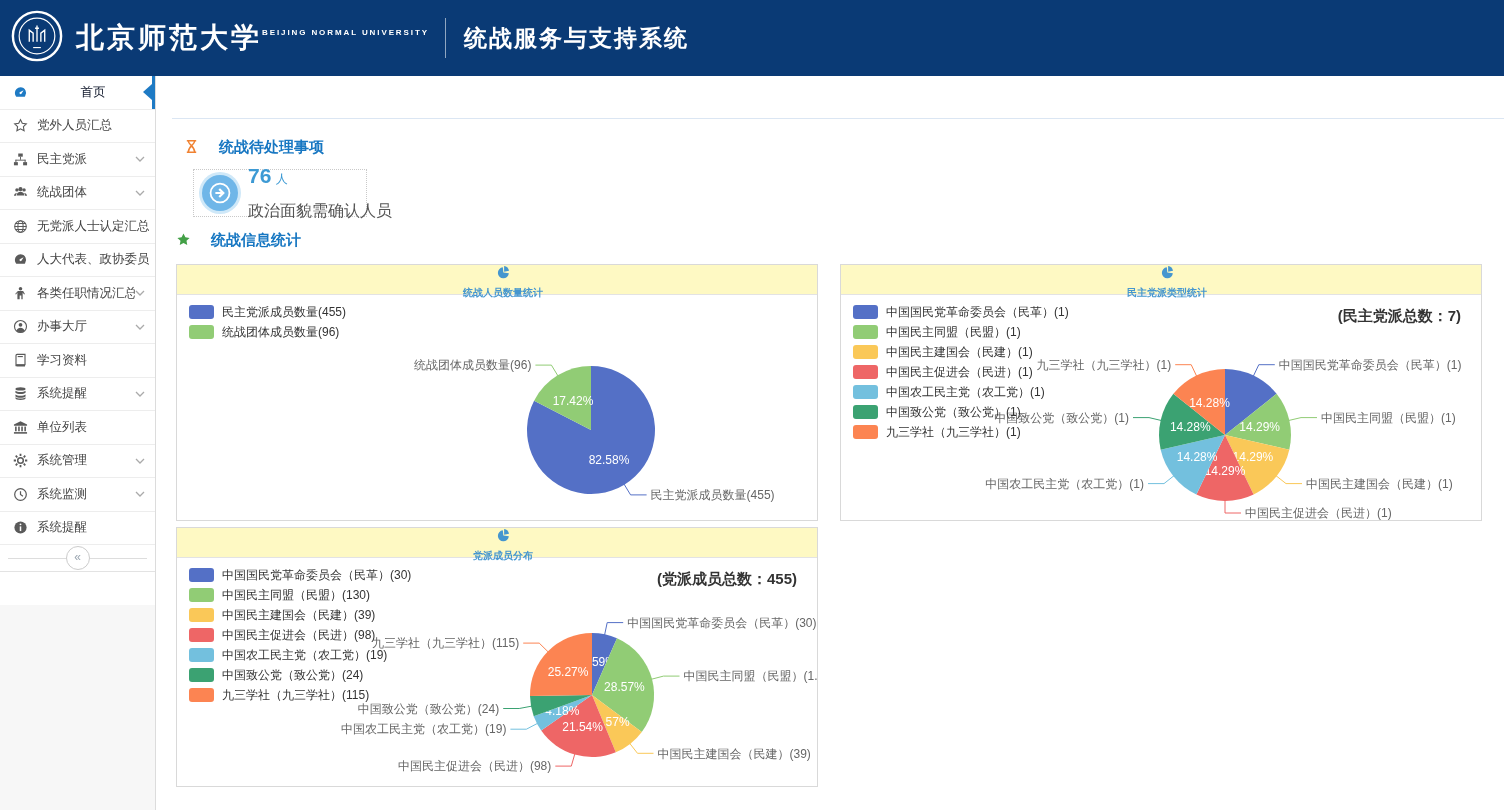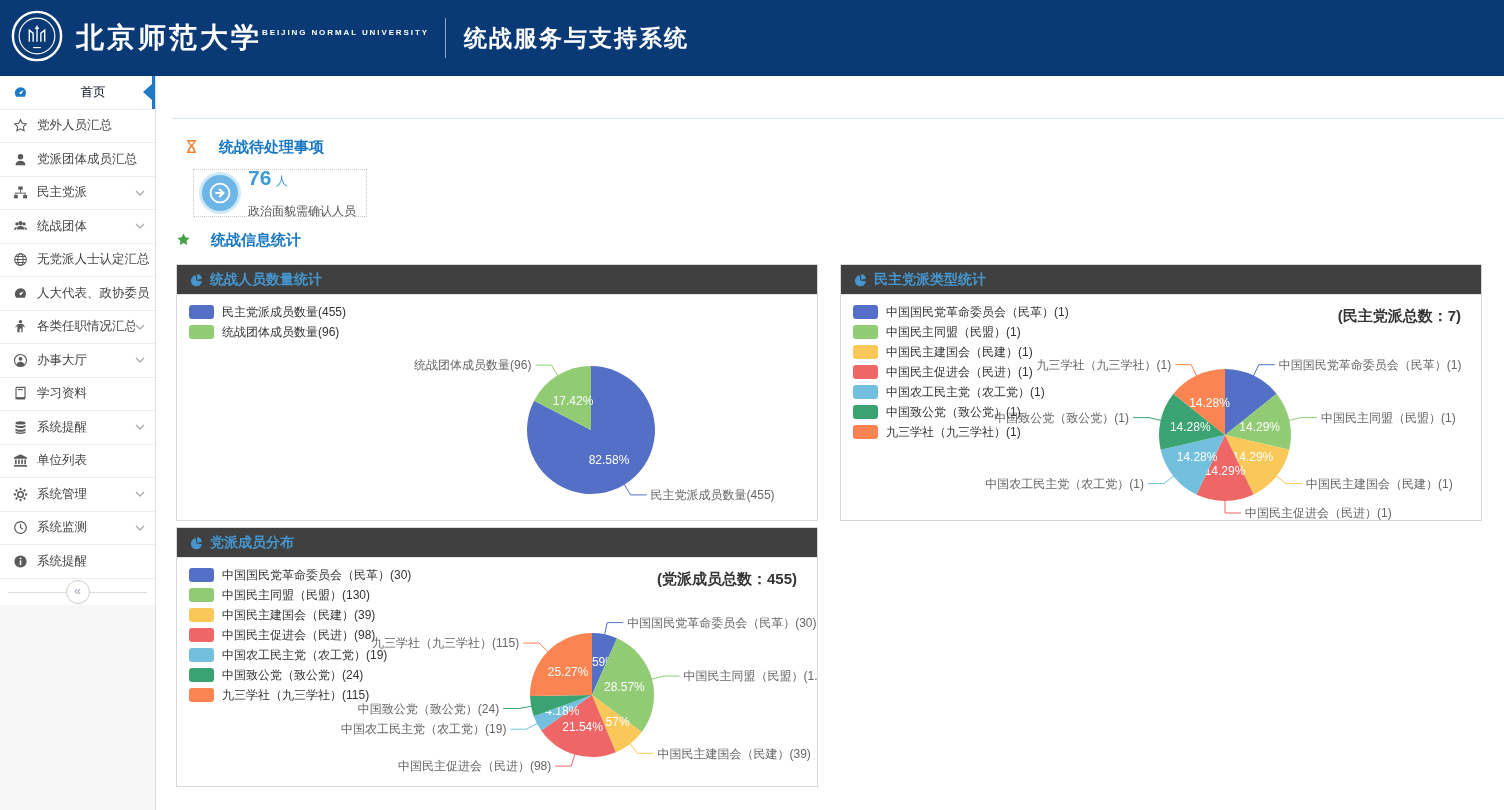--- a/index.html
+++ b/index.html
@@ -43,27 +43,27 @@
   .section-hd{position:absolute;display:flex;align-items:center;gap:20px;font-size:15px;
               font-weight:bold;color:#1777c2;white-space:nowrap;}
   #sec1{left:28px;top:62px;}
   #sec2{left:20px;top:155px;}
   .todo-card{position:absolute;left:37px;top:93px;width:172px;height:46px;border:1px dotted #c9c9c9;
              display:flex;align-items:center;background:#fff;cursor:pointer;}
   .card-icon{width:36px;height:36px;border-radius:50%;background:#6fb6e8;box-shadow:0 0 0 3px #cfe8f8;
              display:flex;align-items:center;justify-content:center;margin:0 10px 0 8px;flex:none;}
   .card-num{color:#3d9ad4;font-size:21px;font-weight:bold;line-height:1;}
   .card-unit{color:#3d9ad4;font-size:12px;font-weight:normal;}
-  .card-sub{font-size:12px;color:#555;margin-top:13px;white-space:nowrap;font-family:Liberation Mono, monospace;}
+  .card-sub{font-size:16px;color:#555;margin-top:13px;white-space:nowrap;font-family:Liberation Mono, monospace;}
   .panel{position:absolute;width:642px;border:1px solid #d9d9d9;background:#fff;box-sizing:border-box;}
   #panel0{left:20px;top:188px;height:257px;}
   #panel1{left:684px;top:188px;height:257px;}
   #panel2{left:20px;top:451px;height:260px;}
-  .panel-hd{height:29px;background:#404040;border-bottom:1px solid #e3e3e3;display:flex;
-            align-items:center;padding-left:12px;gap:7px;font-size:14px;font-weight:bold;color:#4596cf;}
+  .panel-hd{height:29px;background:#fef9c3;border-bottom:1px solid #e3e3e3;display:flex;
+            align-items:center;padding-left:12px;gap:7px;font-size:10px;font-weight:bold;color:#4596cf;flex-direction:column;}
   .panel-bd{position:relative;width:640px;}
   #panel0 .panel-bd,#panel1 .panel-bd{height:227px;}
   #panel2 .panel-bd{height:230px;}
   .legend{position:absolute;left:12px;top:7px;z-index:2;}
   .leg-row{display:flex;align-items:center;height:20px;gap:8px;font-size:12px;color:#333;cursor:pointer;white-space:nowrap;}
   .chip{width:25px;height:14px;border-radius:3px;flex:none;}
   .total-label{position:absolute;right:20px;top:12px;font-size:15px;font-weight:bold;color:#333;z-index:2;}
   svg.pie{position:absolute;left:0;top:0;}
   .pie text{font-family:"Liberation Sans","DejaVu Sans",sans-serif;}
 </style>
@@ -101,28 +101,20 @@
         </span>
         <span class="lbl">首页</span>
       </div>
       <div class="side-item">
         <span class="icn">
           <svg viewBox="0 0 16 16" width="15" height="15">
             <path fill="none" stroke="currentColor" stroke-width="1.2" d="M8 1.8l1.9 3.9 4.3.6-3.1 3 .7 4.3L8 11.6l-3.8 2 .7-4.3-3.1-3 4.3-.6z"></path>
           </svg>
         </span>
         <span class="lbl">党外人员汇总</span>
-      </div>
-      <div class="side-item">
-        <span class="icn">
-          <svg viewBox="0 0 16 16" width="15" height="15">
-            <path fill="currentColor" d="M8 2.2a2.9 2.9 0 1 1 0 5.8 2.9 2.9 0 0 1 0-5.8zM2.6 14c.2-3 2.4-4.6 5.4-4.6s5.2 1.6 5.4 4.6z"></path>
-          </svg>
-        </span>
-        <span class="lbl">党派团体成员汇总</span>
       </div>
       <div class="side-item">
         <span class="icn">
           <svg viewBox="0 0 16 16" width="15" height="15">
             <g fill="currentColor">
               <rect x="5.6" y="1.6" width="4.8" height="3.4"></rect>
               <rect x="1" y="10.8" width="4.2" height="3.4"></rect>
               <rect x="10.8" y="10.8" width="4.2" height="3.4"></rect>
               <path d="M7.5 5h1v3.2h-1z"></path>
               <path d="M2.6 8.2h10.8v1H2.6z"></path>

